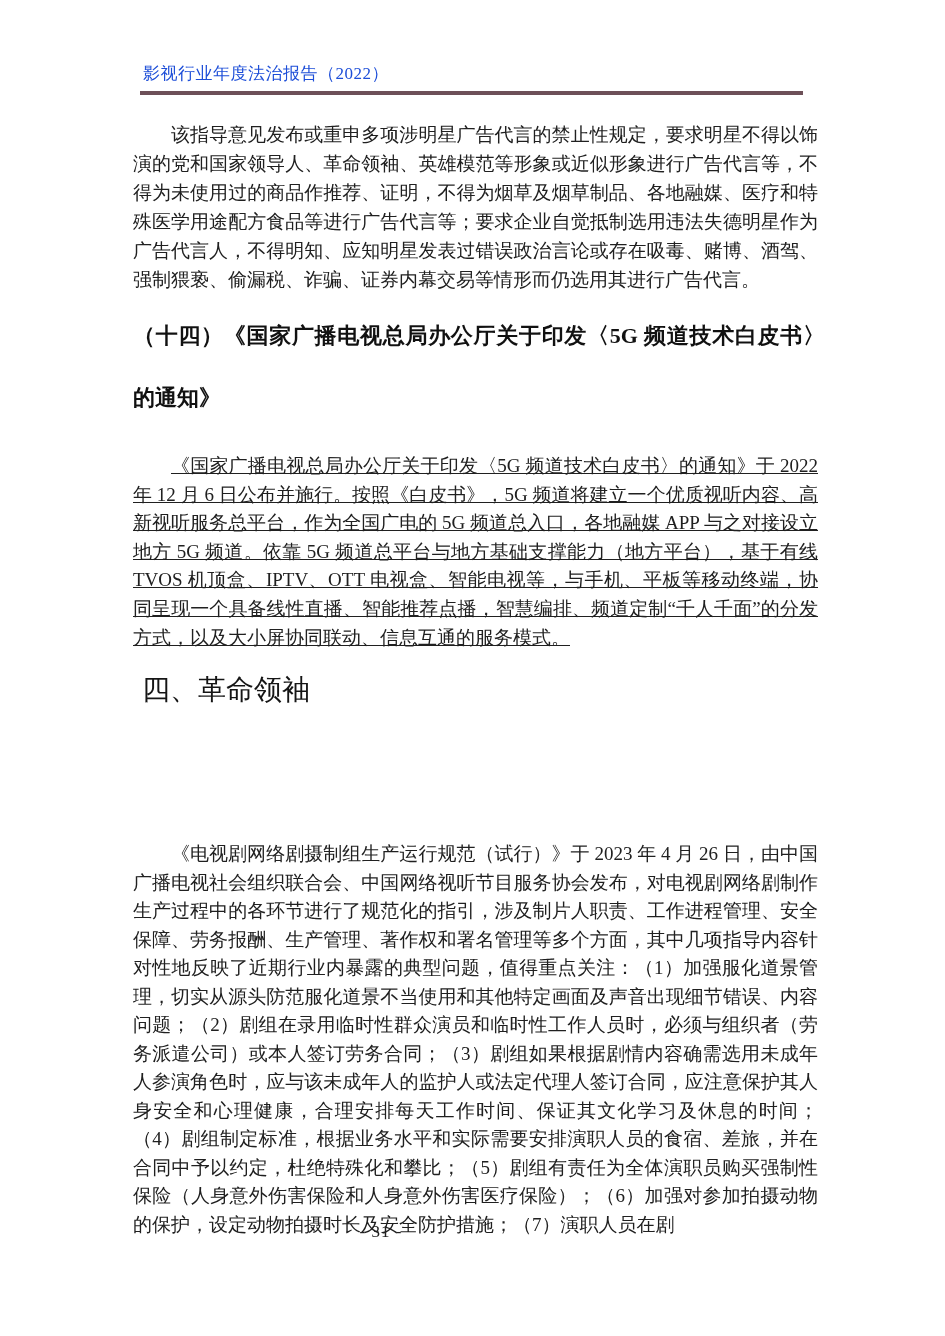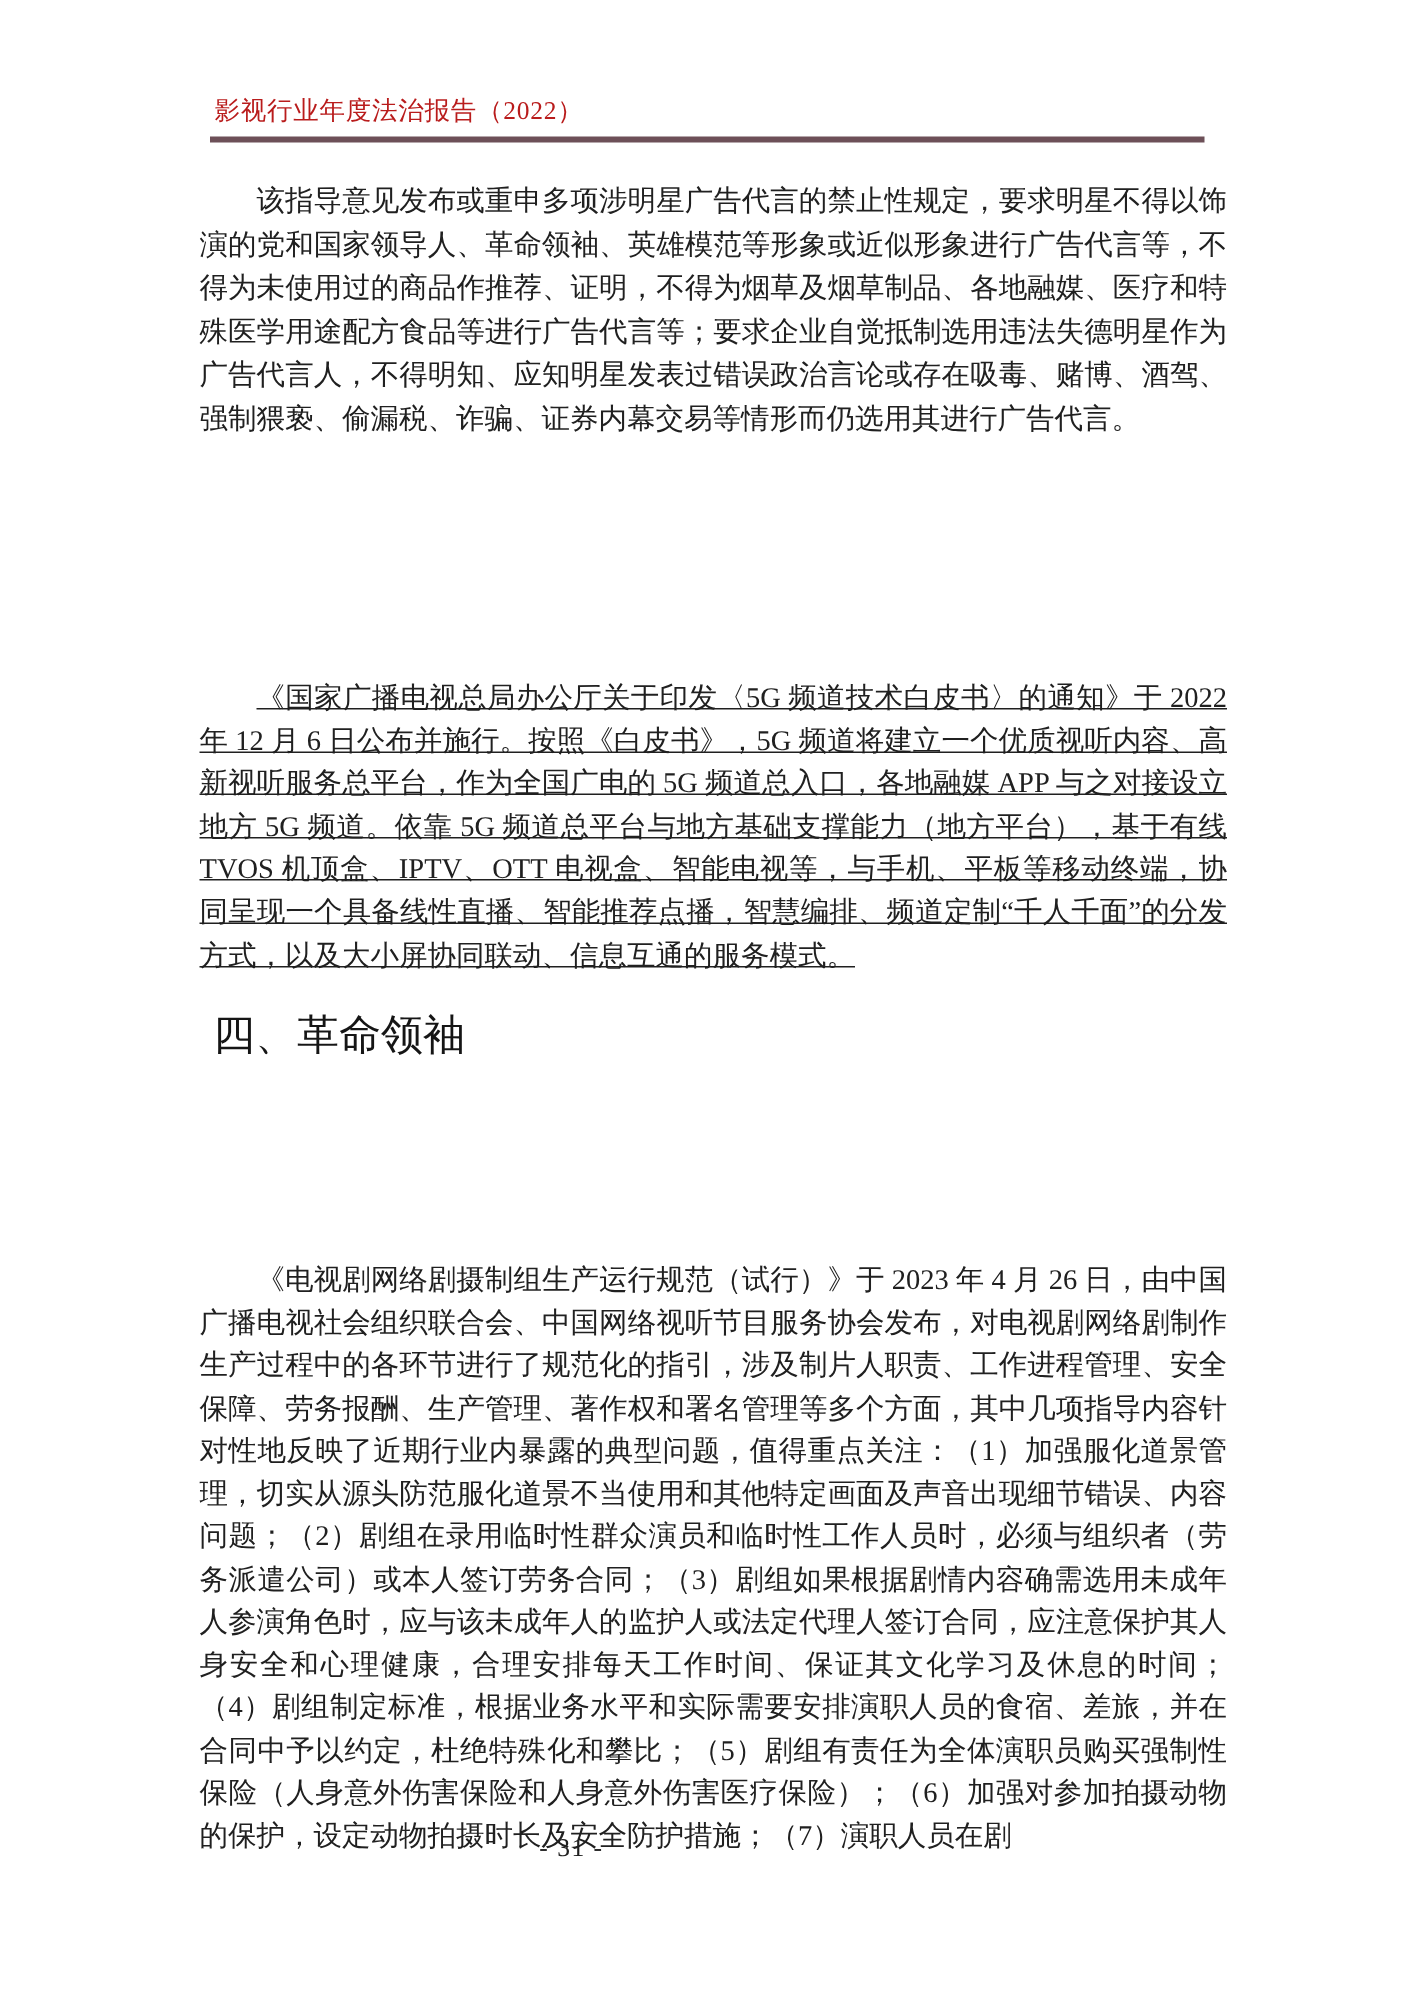--- a/index.html
+++ b/index.html
@@ -17,21 +17,21 @@
     color: #202020;
   }
 
   
   .header-title {
     position: absolute;
     left: 143px;
     top: 60px;
     font-size: 17px;
     line-height: 28px;
-    color: #b91c1c;
+    color: #1d4ed8;
     letter-spacing: 0.5px;
     white-space: nowrap;
   }
   .header-rule {
     position: absolute;
     left: 140px;
     top: 91px;
     width: 663px;
     height: 4px;
     background: #6d5058;
@@ -107,20 +107,21 @@
 <body>
 
 <div class="page">
 
   <div class="header-title">影视行业年度法治报告（2022）</div>
 
   <div class="header-rule"></div>
 
   <div class="para para-1">该指导意见发布或重申多项涉明星广告代言的禁止性规定，要求明星不得以饰演的党和国家领导人、革命领袖、英雄模范等形象或近似形象进行广告代言等，不得为未使用过的商品作推荐、证明，不得为烟草及烟草制品、各地融媒、医疗和特殊医学用途配方食品等进行广告代言等；要求企业自觉抵制选用违法失德明星作为广告代言人，不得明知、应知明星发表过错误政治言论或存在吸毒、赌博、酒驾、强制猥亵、偷漏税、诈骗、证券内幕交易等情形而仍选用其进行广告代言。</div>
 
+  <div class="heading-14">（十四）《国家广播电视总局办公厅关于印发〈5G 频道技术白皮书〉的通知》</div>
 
   <div class="para para-2">《国家广播电视总局办公厅关于印发〈5G 频道技术白皮书〉的通知》于 2022 年 12 月 6 日公布并施行。按照《白皮书》，5G 频道将建立一个优质视听内容、高新视听服务总平台，作为全国广电的 5G 频道总入口，各地融媒 APP 与之对接设立地方 5G 频道。依靠 5G 频道总平台与地方基础支撑能力（地方平台），基于有线 TVOS 机顶盒、IPTV、OTT 电视盒、智能电视等，与手机、平板等移动终端，协同呈现一个具备线性直播、智能推荐点播，智慧编排、频道定制“千人千面”的分发方式，以及大小屏协同联动、信息互通的服务模式。</div>
 
   <div class="section-heading">四、革命领袖</div>
 
 
   <div class="para para-3">《电视剧网络剧摄制组生产运行规范（试行）》于 2023 年 4 月 26 日，由中国广播电视社会组织联合会、中国网络视听节目服务协会发布，对电视剧网络剧制作生产过程中的各环节进行了规范化的指引，涉及制片人职责、工作进程管理、安全保障、劳务报酬、生产管理、著作权和署名管理等多个方面，其中几项指导内容针对性地反映了近期行业内暴露的典型问题，值得重点关注：（1）加强服化道景管理，切实从源头防范服化道景不当使用和其他特定画面及声音出现细节错误、内容问题；（2）剧组在录用临时性群众演员和临时性工作人员时，必须与组织者（劳务派遣公司）或本人签订劳务合同；（3）剧组如果根据剧情内容确需选用未成年人参演角色时，应与该未成年人的监护人或法定代理人签订合同，应注意保护其人身安全和心理健康，合理安排每天工作时间、保证其文化学习及休息的时间；（4）剧组制定标准，根据业务水平和实际需要安排演职人员的食宿、差旅，并在合同中予以约定，杜绝特殊化和攀比；（5）剧组有责任为全体演职员购买强制性保险（人身意外伤害保险和人身意外伤害医疗保险）；（6）加强对参加拍摄动物的保护，设定动物拍摄时长及安全防护措施；（7）演职人员在剧</div>
 
   <div class="footer-page-number">- 31 -</div>
 

